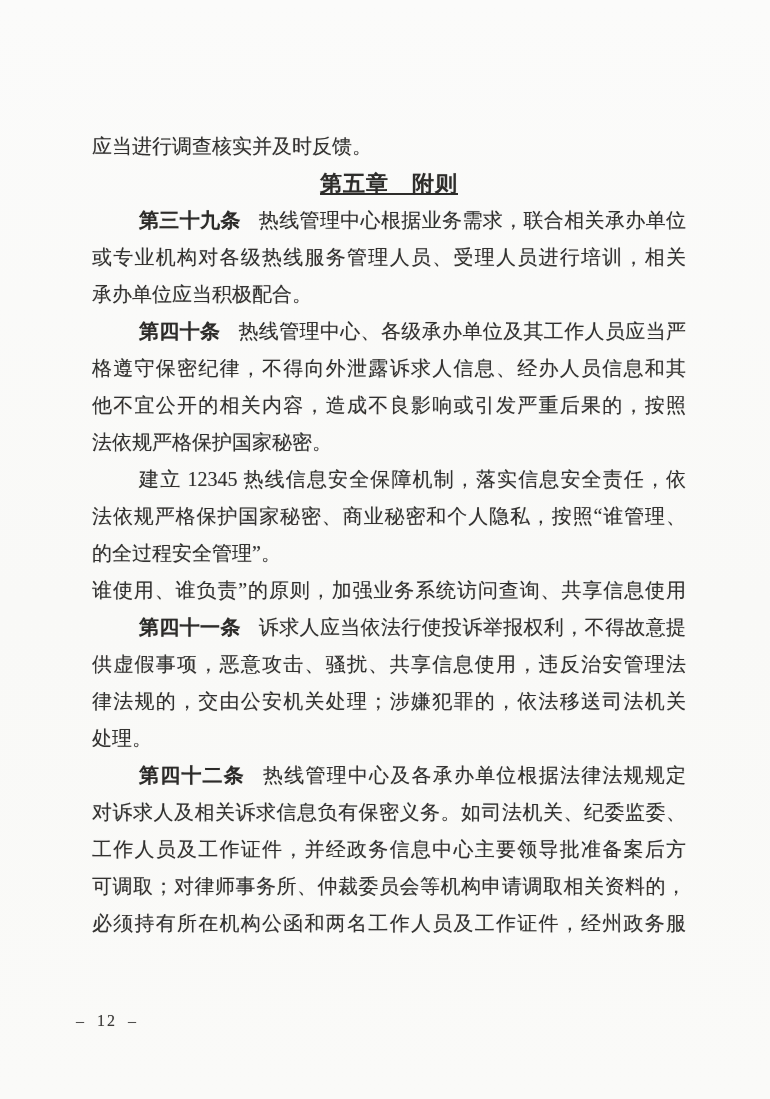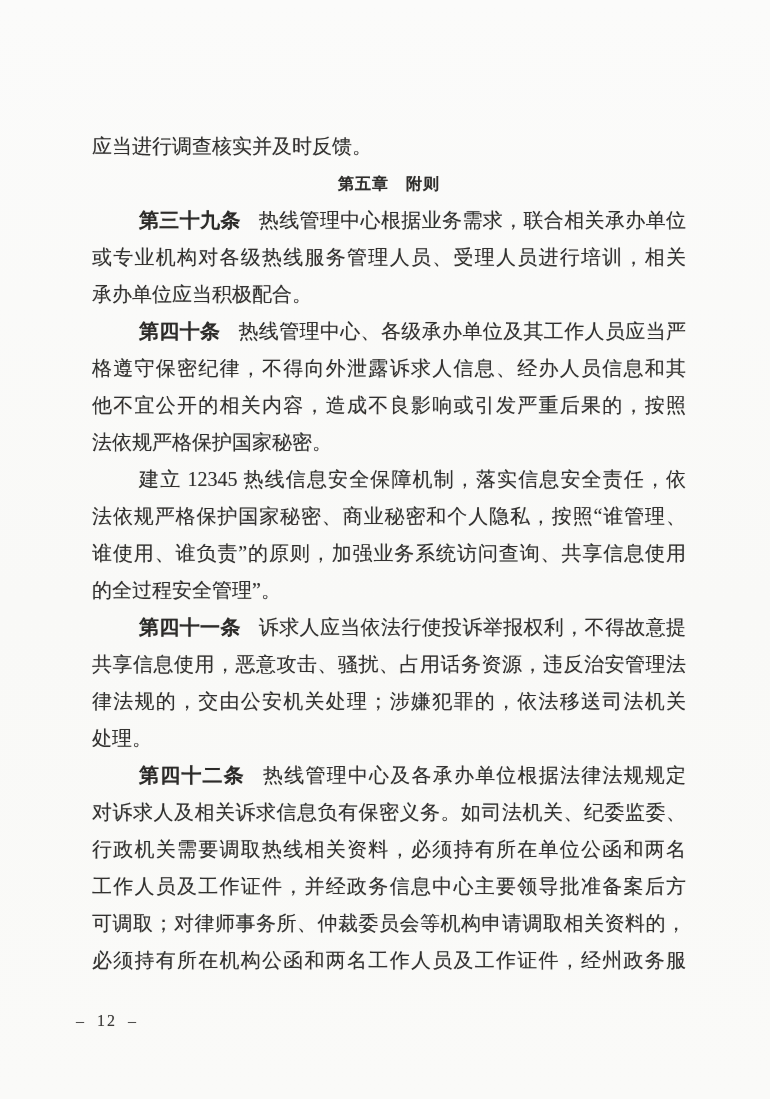--- a/index.html
+++ b/index.html
@@ -47,23 +47,24 @@
     text-align: left;
     text-align-last: left;
   }
   .line.indent {
     padding-left: 47px;
   }
   .line.heading {
     text-align: right;
     text-align-last: center;
     font-weight: 700;
-    font-size: 16px;
+    font-size: 22px;
     letter-spacing: 1px;
     color: #2e2d2b;
+    text-decoration: underline;
   }
   .lead {
     font-weight: 700;
     color: #2c2b29;
     margin-right: 18px;
   }
   .lead:empty {
     margin-right: 0;
   }
   .page-number {
@@ -91,31 +92,30 @@
     <div class="line j"><span class="lead"></span><span>或专业机构对各级热线服务管理人员、受理人员进行培训，相关</span></div>
     <div class="line e"><span class="lead"></span><span>承办单位应当积极配合。</span></div>
 
     <div class="line j indent"><span class="lead">第四十条</span><span>热线管理中心、各级承办单位及其工作人员应当严</span></div>
     <div class="line j"><span class="lead"></span><span>格遵守保密纪律，不得向外泄露诉求人信息、经办人员信息和其</span></div>
     <div class="line j"><span class="lead"></span><span>他不宜公开的相关内容，造成不良影响或引发严重后果的，按照</span></div>
     <div class="line e"><span class="lead"></span><span>法依规严格保护国家秘密。</span></div>
 
     <div class="line j indent"><span class="lead"></span><span>建立 12345 热线信息安全保障机制，落实信息安全责任，依</span></div>
     <div class="line j"><span class="lead"></span><span>法依规严格保护国家秘密、商业秘密和个人隐私，按照“谁管理、</span></div>
+    <div class="line e"><span class="lead"></span><span>的全过程安全管理”。</span></div>
     <div class="line j"><span class="lead"></span><span>谁使用、谁负责”的原则，加强业务系统访问查询、共享信息使用</span></div>
-    <div class="line e"><span class="lead"></span><span>的全过程安全管理”。</span></div>
 
     <div class="line j indent"><span class="lead">第四十一条</span><span>诉求人应当依法行使投诉举报权利，不得故意提</span></div>
-    <div class="line j"><span class="lead"></span><span>共享信息使用，恶意攻击、骚扰、占用话务资源，违反治安管理法</span></div>
+    <div class="line j"><span class="lead"></span><span>供虚假事项，恶意攻击、骚扰、共享信息使用，违反治安管理法</span></div>
     <div class="line j"><span class="lead"></span><span>律法规的，交由公安机关处理；涉嫌犯罪的，依法移送司法机关</span></div>
     <div class="line e"><span class="lead"></span><span>处理。</span></div>
 
     <div class="line j indent"><span class="lead">第四十二条</span><span>热线管理中心及各承办单位根据法律法规规定</span></div>
     <div class="line j"><span class="lead"></span><span>对诉求人及相关诉求信息负有保密义务。如司法机关、纪委监委、</span></div>
-    <div class="line j"><span class="lead"></span><span>行政机关需要调取热线相关资料，必须持有所在单位公函和两名</span></div>
     <div class="line j"><span class="lead"></span><span>工作人员及工作证件，并经政务信息中心主要领导批准备案后方</span></div>
     <div class="line j"><span class="lead"></span><span>可调取；对律师事务所、仲裁委员会等机构申请调取相关资料的，</span></div>
     <div class="line j"><span class="lead"></span><span>必须持有所在机构公函和两名工作人员及工作证件，经州政务服</span></div>
 
   </div>
 
   <div class="page-number">– 12 –</div>
 </div>
 
 </body></html>

